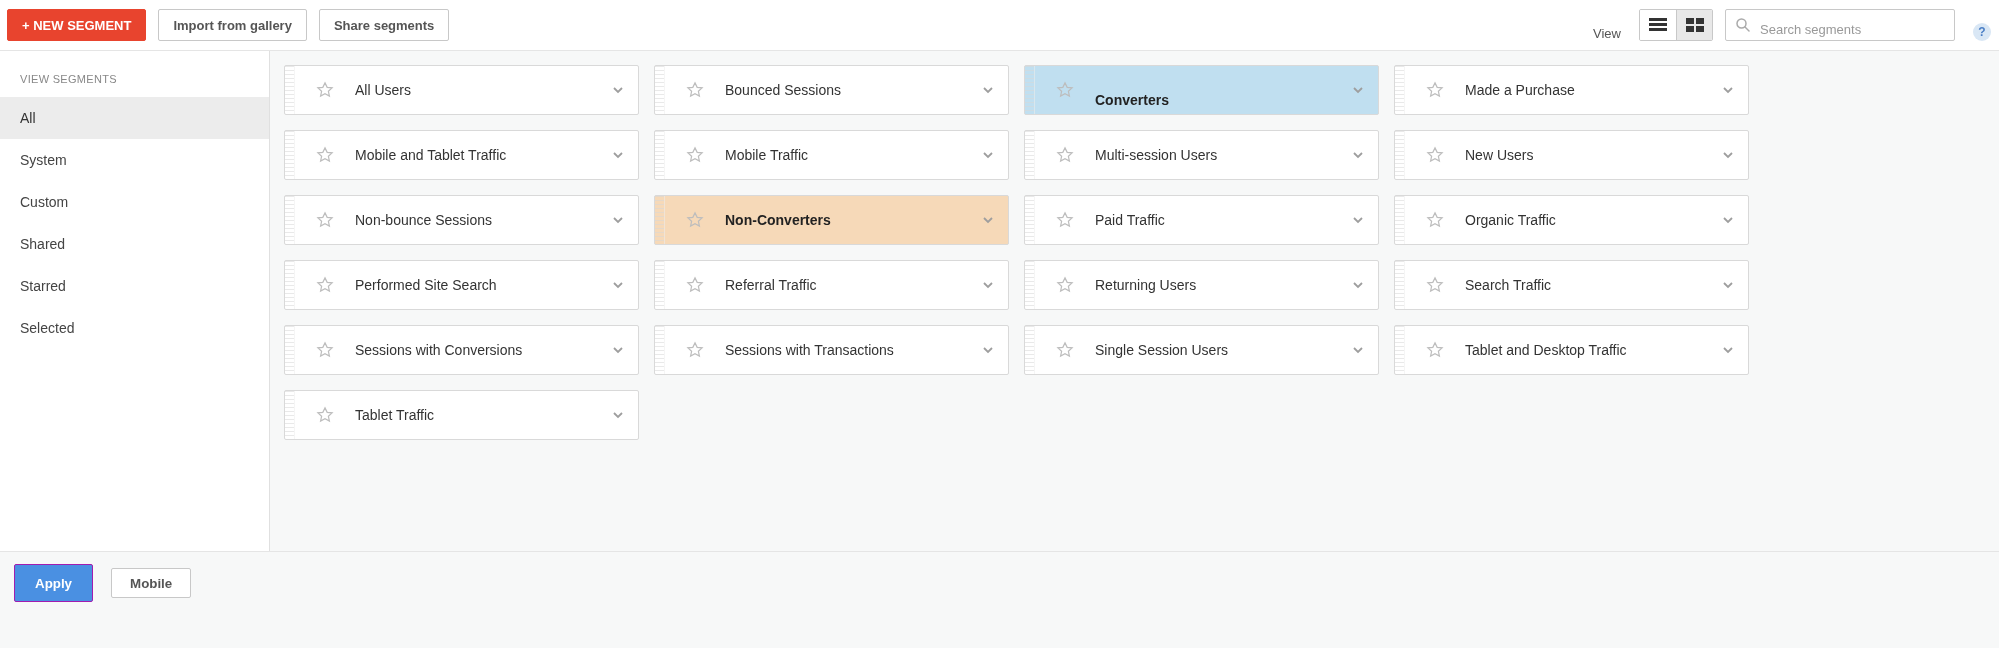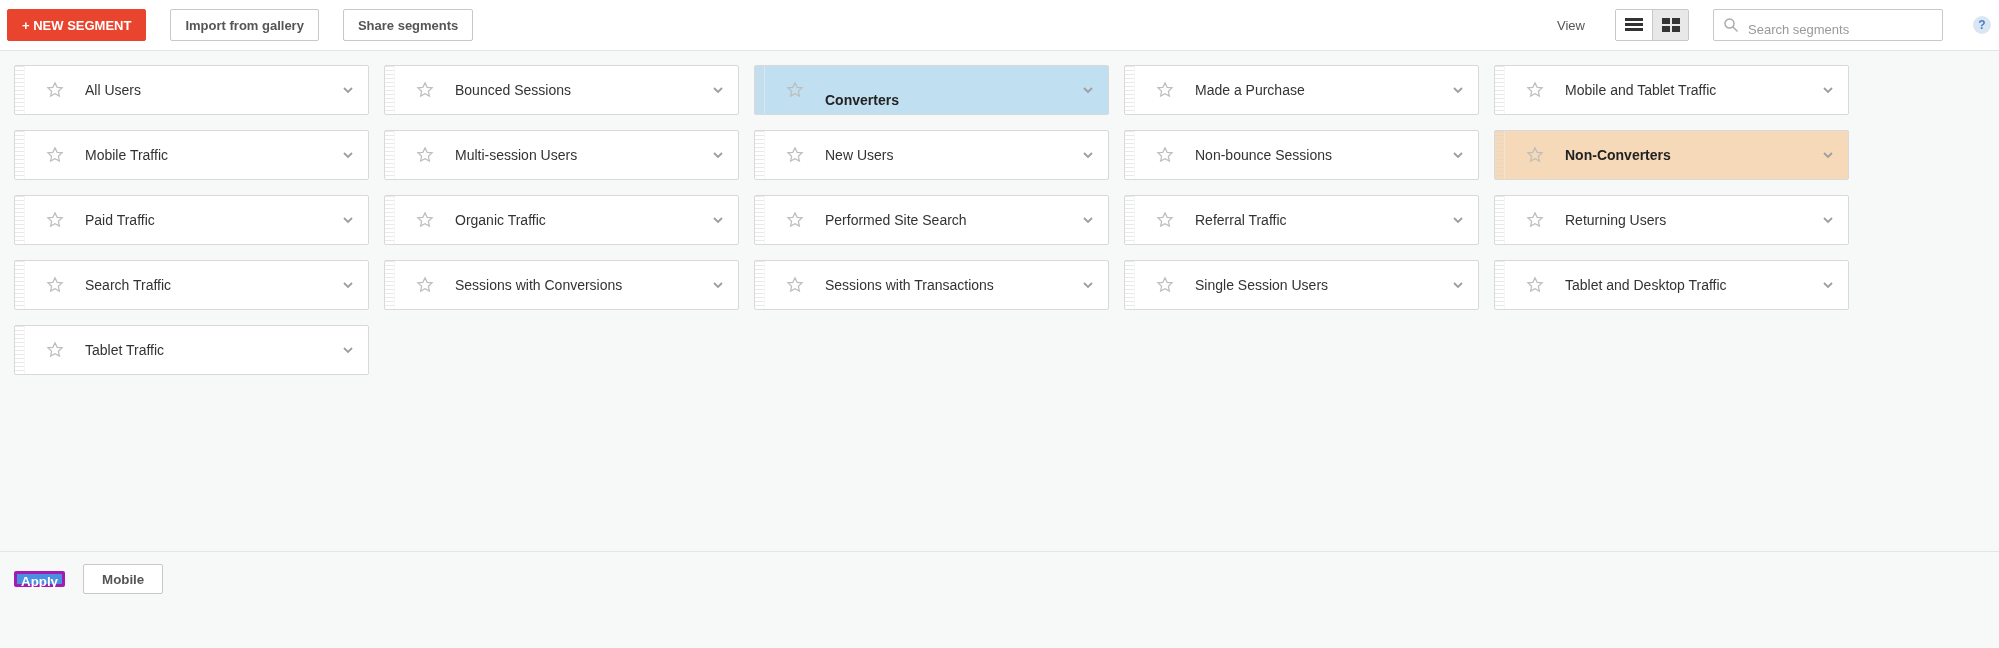--- a/index.html
+++ b/index.html
@@ -7,25 +7,25 @@
     margin: 0; padding: 0;
     font-family: Arial, Helvetica, sans-serif;
     font-size: 13px;
     color: #404040;
     background: #f7f8f8;
   }
   .container { width: 1999px; }
 
   
   .toolbar {
-    display: flex; align-items: center;
+    display: flex; align-items: flex-end;
     padding: 9px 8px 9px 7px;
     background: #fff;
     border-bottom: 1px solid #e5e5e5;
-    gap: 24px;
+    gap: 12px;
   }
   .btn {
     display: inline-flex; align-items: center; justify-content: center;
     padding: 0 14px; height: 32px;
     border: 1px solid #c8c8c8;
     background: #fff;
     border-radius: 2px;
     font-size: 13px; font-weight: 700;
     color: #555;
     cursor: pointer;
@@ -132,22 +132,22 @@
   }
 
   
   .footer {
     display: flex; align-items: center; gap: 18px;
     padding: 12px 14px;
     background: #f7f8f8;
     border-top: 1px solid #e5e5e5;
   }
   .btn-blue {
-    background: #4a90e2; color: #fff; border: 3px solid #a21caf;
-    height: 16px; padding: 0 4px; border-radius: 2px;
+    background: #4a90e2; color: #fff; border: 1px solid #a21caf;
+    height: 38px; padding: 0 20px; border-radius: 2px;
     font-weight: 600; cursor: pointer;
   }
   .btn-cancel {
     background: #fff; color: #555; border: 1px solid #c8c8c8;
     height: 30px; padding: 0 18px; border-radius: 2px;
     font-weight: 600; cursor: pointer;
   }
 
   
   svg { display: block; }
@@ -194,20 +194,31 @@
             <circle cx="5.5" cy="5.5" r="4.5" fill="none" stroke="#aaa" stroke-width="1.5"></circle>
             <line x1="9" y1="9" x2="13" y2="13" stroke="#aaa" stroke-width="1.5" stroke-linecap="round"></line>
           </svg>
       </span>
       <input type="text" placeholder="Search segments" style="">
     </div>
     <div class="help-icon">?</div>
   </div>
 
   <div class="body">
+    <div class="sidebar">
+      <div class="side-head">VIEW SEGMENTS</div>
+      <div id="sidebar-items">
+          <div class="side-item active">All</div>
+          <div class="side-item">System</div>
+          <div class="side-item">Custom</div>
+          <div class="side-item">Shared</div>
+          <div class="side-item">Starred</div>
+          <div class="side-item">Selected</div>
+        </div>
+    </div>
     <div class="grid-wrap">
       <div class="grid" id="segment-grid">
           <div class="card">
             <div class="handle"></div>
             <div class="star">
               <svg width="18" height="18" viewBox="0 0 24 24">
                 <path fill="none" stroke="#bdbdbd" stroke-width="1.6" d="M12 2.5l2.9 6 6.6.6-5 4.6 1.4 6.5L12 17l-5.9 3.2 1.4-6.5-5-4.6 6.6-.6z"></path>
               </svg>
             </div>
             <div class="card-label">All Users</div>

